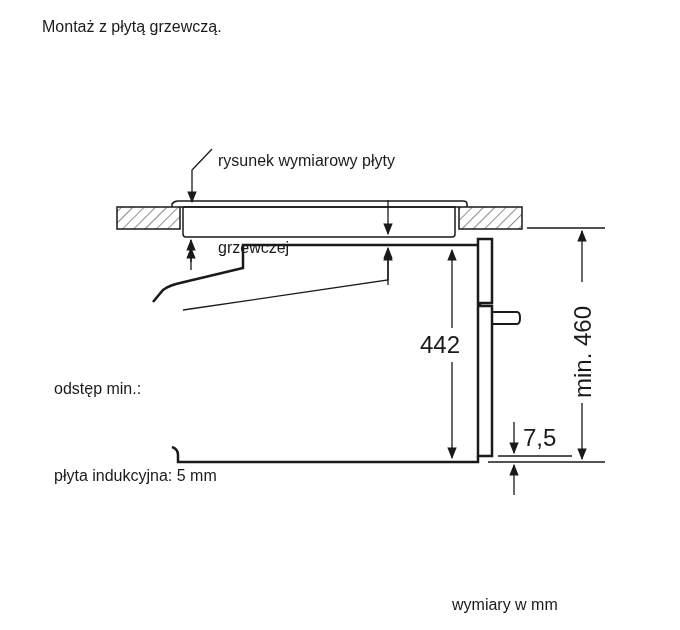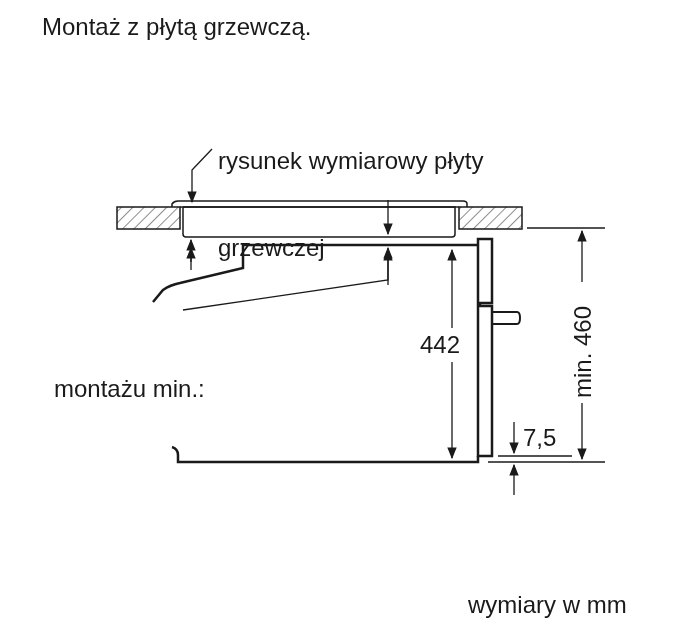--- a/index.html
+++ b/index.html
@@ -1,39 +1,40 @@
 <!DOCTYPE html>
 <html><head>
   <meta charset="utf-8">
   <style>
     html, body { margin: 0; padding: 0; background: #ffffff; }
     body { width: 680px; height: 630px; position: relative; overflow: hidden;
            font-family: "Liberation Sans", sans-serif; color: #1a1a1a; }
-    .txt { position: absolute; font-size: 24px; line-height: 29px; white-space: pre; }
+    .txt { position: absolute; font-size: 16px; line-height: 29px; white-space: pre; }
     #title { left: 42px; top: 12px; }
     #note { left: 218px; top: 88px; }
     #note div { height: 29px; }
     #spacing { left: 54px; top: 316px; }
     #spacing div { height: 29px; }
-    #units { left: 468px; top: 590px; }
+    #units { left: 452px; top: 590px; }
     svg { position: absolute; left: 0; top: 0; }
     .dim { font-size: 24px; }
   </style>
 </head>
 <body>
 
 <div id="title" class="txt">Montaż z płytą grzewczą.</div>
 
 <div id="note" class="txt">
   <div>rysunek wymiarowy płyty</div>
   <div>grzewczej</div>
 </div>
 
 <div id="spacing" class="txt">
-  <div>montażu min.:</div>
+  <div>odstęp min.:</div>
+  <div>płyta indukcyjna: 5 mm</div>
   
 </div>
 
 <div id="units" class="txt">wymiary w mm</div>
 
 <svg width="680" height="630" viewBox="0 0 680 630">
   <defs>
     <pattern id="hatch" patternUnits="userSpaceOnUse" width="8" height="8" patternTransform="rotate(45)">
       <line x1="0" y1="0" x2="0" y2="8" stroke="#1a1a1a" stroke-width="1"></line>
     </pattern>

